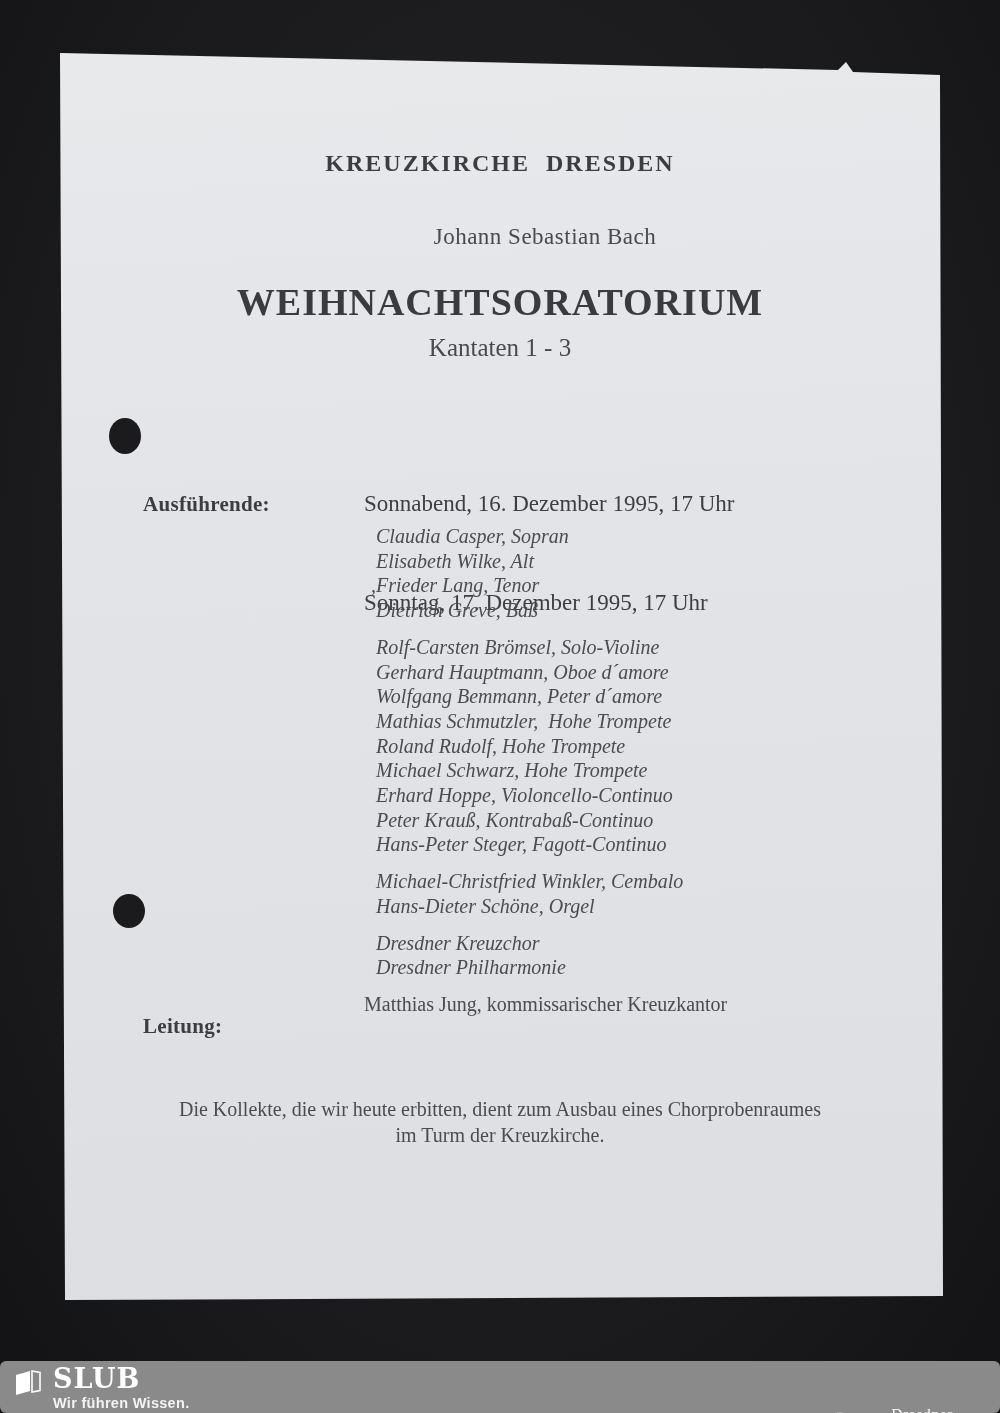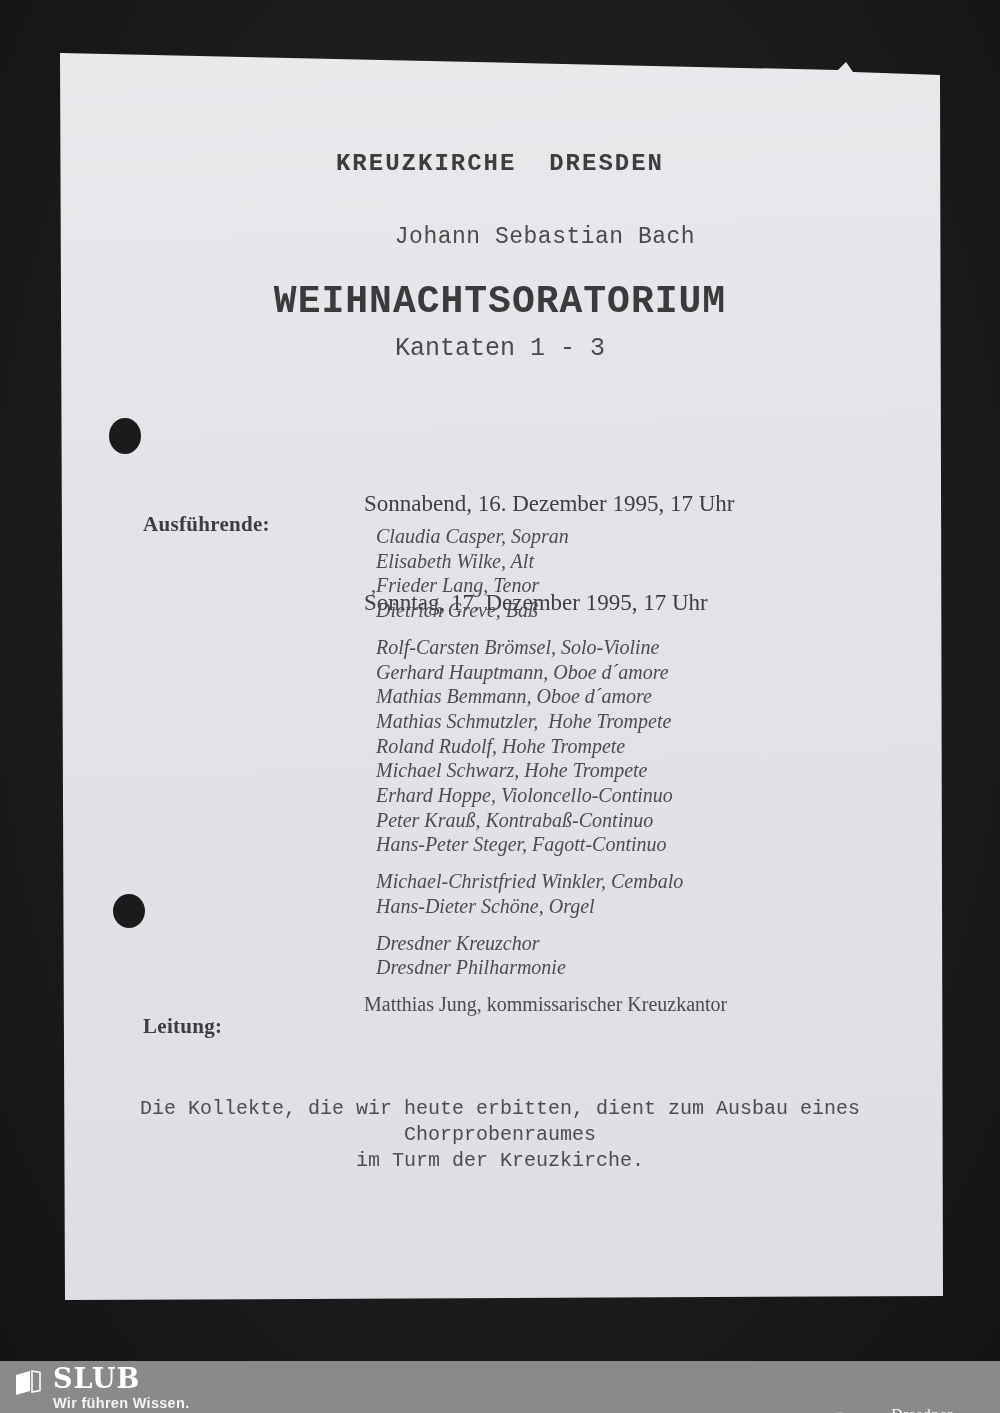--- a/index.html
+++ b/index.html
@@ -12,46 +12,46 @@
   
   .paper{
     position:absolute;inset:0;
     clip-path:polygon(60px 53px, 838px 70px, 846px 62px, 853px 72px, 940px 75px,
                       943px 1296px, 65px 1300px);
     background:linear-gradient(178deg,#e9eaec 0%, #e3e4e7 35%, #e0e1e4 70%, #dcdde0 100%);
     filter:drop-shadow(0 0 10px rgba(0,0,0,.55));
     color:#48484b;
   }
   .abs{position:absolute;}
-  .centered{left:60px;width:880px;text-align:center;font-family:Liberation Mono, monospace;}
+  .centered{left:60px;width:880px;text-align:center;}
   .venue{top:150px;font-size:24px;font-weight:bold;letter-spacing:2px;color:#3d3d40;white-space:pre;}
   .composer{top:224px;font-size:23px;letter-spacing:.5px;color:#4a4a4d;padding-left:45px;}
   .main-title{top:280px;font-size:38px;font-weight:bold;letter-spacing:1px;color:#3b3b3e;white-space:pre;}
   .subtitle{top:334px;font-size:25px;color:#4a4a4d;}
   .dates{left:364px;top:421px;font-size:23px;font-weight:normal;line-height:33px;color:#3e3e41;white-space:pre;}
   .side-label{left:143px;font-size:21px;font-weight:bold;color:#3d3d40;letter-spacing:.3px;}
-  .lbl-perf{top:512px;text-align:right;}
+  .lbl-perf{top:492px;text-align:right;}
   .lbl-leader{top:1014px;}
   .performers{left:364px;top:512px;font-size:20px;line-height:24.7px;color:#4c4c4f;}
   .performers .grp{margin:12px;padding:0;font-style:italic;}
   .g1{margin-bottom:24px;}
   .g2{margin-bottom:13px;}
   .g3{margin-bottom:13px;}
   .g4{margin-bottom:9px;}
   .p-line{white-space:pre;}
   .hang{text-indent:-5px;}
   .note{top:1096px;font-size:20px;line-height:26px;color:#4c4c4f;}
   
   .hole{position:absolute;background:#1b1b1d;border-radius:50%;}
   .hole1{left:109px;top:418px;width:32px;height:36px;}
   .hole2{left:113px;top:894px;width:32px;height:34px;}
   
   .footer-bar{
     position:absolute;left:0;top:1361px;width:1000px;height:52px;
-    background:#8a8a8a;color:#ffffff;
+    background:#8a8a8a;color:#ffffff;border-radius:6px;
   }
   .slub{position:absolute;left:13px;top:3px;display:flex;}
   .slub-icon{width:30px;height:30px;margin-top:3px;}
   .slub-text{margin-left:10px;}
   .slub-name{
     font-family:"DejaVu Serif","Liberation Serif",serif;
     font-size:27px;font-weight:bold;letter-spacing:1px;line-height:29px;
   }
   .slub-slogan{
     font-family:"Liberation Sans","DejaVu Sans",sans-serif;
@@ -86,21 +86,21 @@
     <div class="abs performers">
       <div class="grp g1">
         <div class="p-line">Claudia Casper, Sopran</div>
         <div class="p-line">Elisabeth Wilke, Alt</div>
         <div class="p-line hang">,Frieder Lang, Tenor</div>
         <div class="p-line">Dietrich Greve, Baß</div>
       </div>
       <div class="grp g2">
         <div class="p-line">Rolf-Carsten Brömsel, Solo-Violine</div>
         <div class="p-line">Gerhard Hauptmann, Oboe d´amore</div>
-        <div class="p-line">Mathias Bemmann, Oboe d´amore</div>
+        <div class="p-line">Wolfgang Bemmann, Peter d´amore</div>
         <div class="p-line">Mathias Schmutzler,  Hohe Trompete</div>
         <div class="p-line">Roland Rudolf, Hohe Trompete</div>
         <div class="p-line">Michael Schwarz, Hohe Trompete</div>
         <div class="p-line">Erhard Hoppe, Violoncello-Continuo</div>
         <div class="p-line">Peter Krauß, Kontrabaß-Continuo</div>
         <div class="p-line">Hans-Peter Steger, Fagott-Continuo</div>
       </div>
       <div class="grp g3">
         <div class="p-line">Michael-Christfried Winkler, Cembalo</div>
         <div class="p-line">Hans-Dieter Schöne, Orgel</div>

